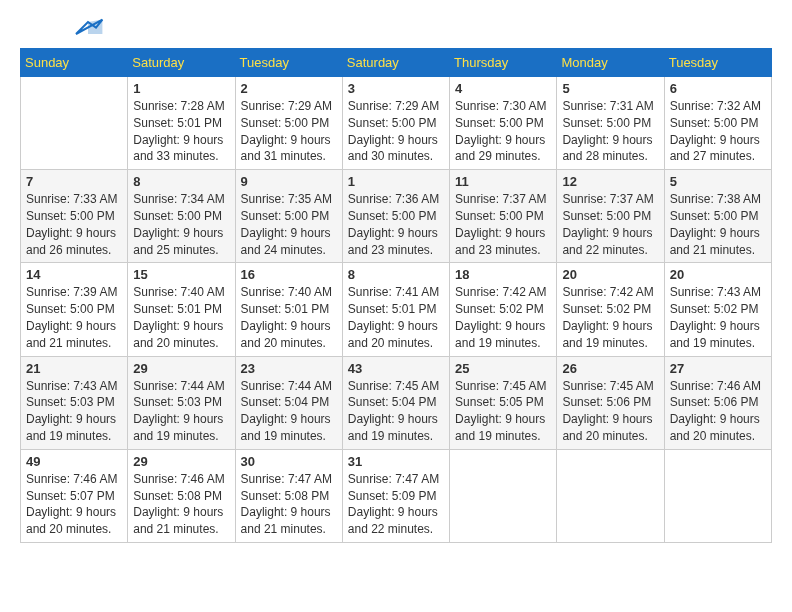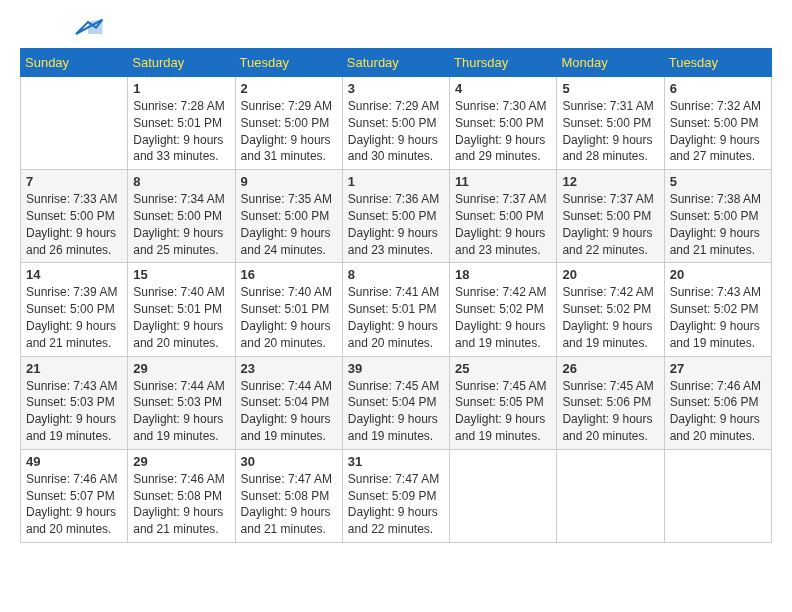--- a/index.html
+++ b/index.html
@@ -213,21 +213,21 @@
         </td>
         <td>
           <span class="day-num">29</span>
           <div class="day-info">Sunrise: 7:44 AM<br>Sunset: 5:03 PM<br>Daylight: 9 hours and 19 minutes.</div>
         </td>
         <td>
           <span class="day-num">23</span>
           <div class="day-info">Sunrise: 7:44 AM<br>Sunset: 5:04 PM<br>Daylight: 9 hours and 19 minutes.</div>
         </td>
         <td>
-          <span class="day-num">39</span>
+          <span class="day-num">43</span>
           <div class="day-info">Sunrise: 7:45 AM<br>Sunset: 5:04 PM<br>Daylight: 9 hours and 19 minutes.</div>
         </td>
         <td>
           <span class="day-num">25</span>
           <div class="day-info">Sunrise: 7:45 AM<br>Sunset: 5:05 PM<br>Daylight: 9 hours and 19 minutes.</div>
         </td>
         <td>
           <span class="day-num">26</span>
           <div class="day-info">Sunrise: 7:45 AM<br>Sunset: 5:06 PM<br>Daylight: 9 hours and 20 minutes.</div>
         </td>

